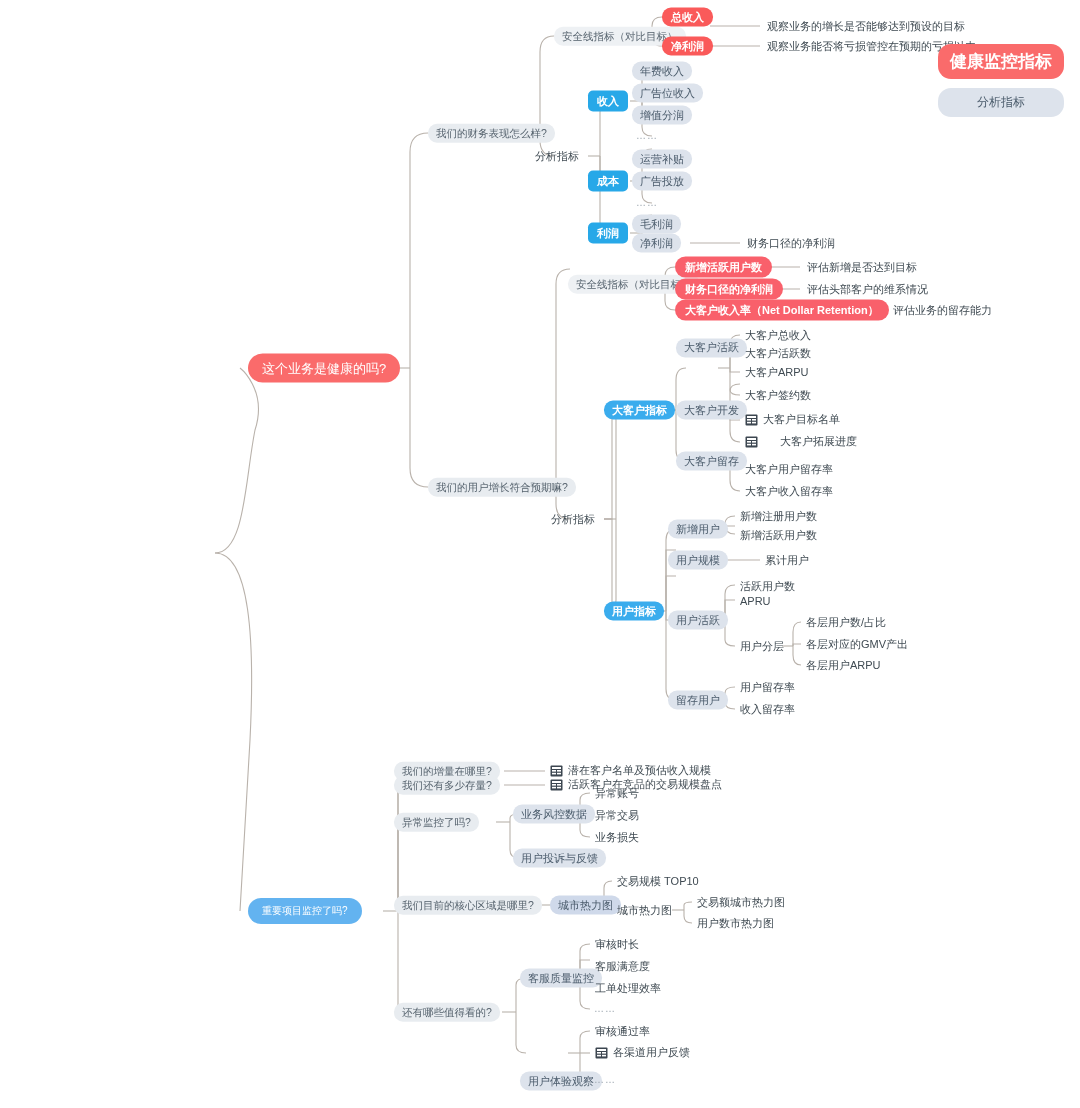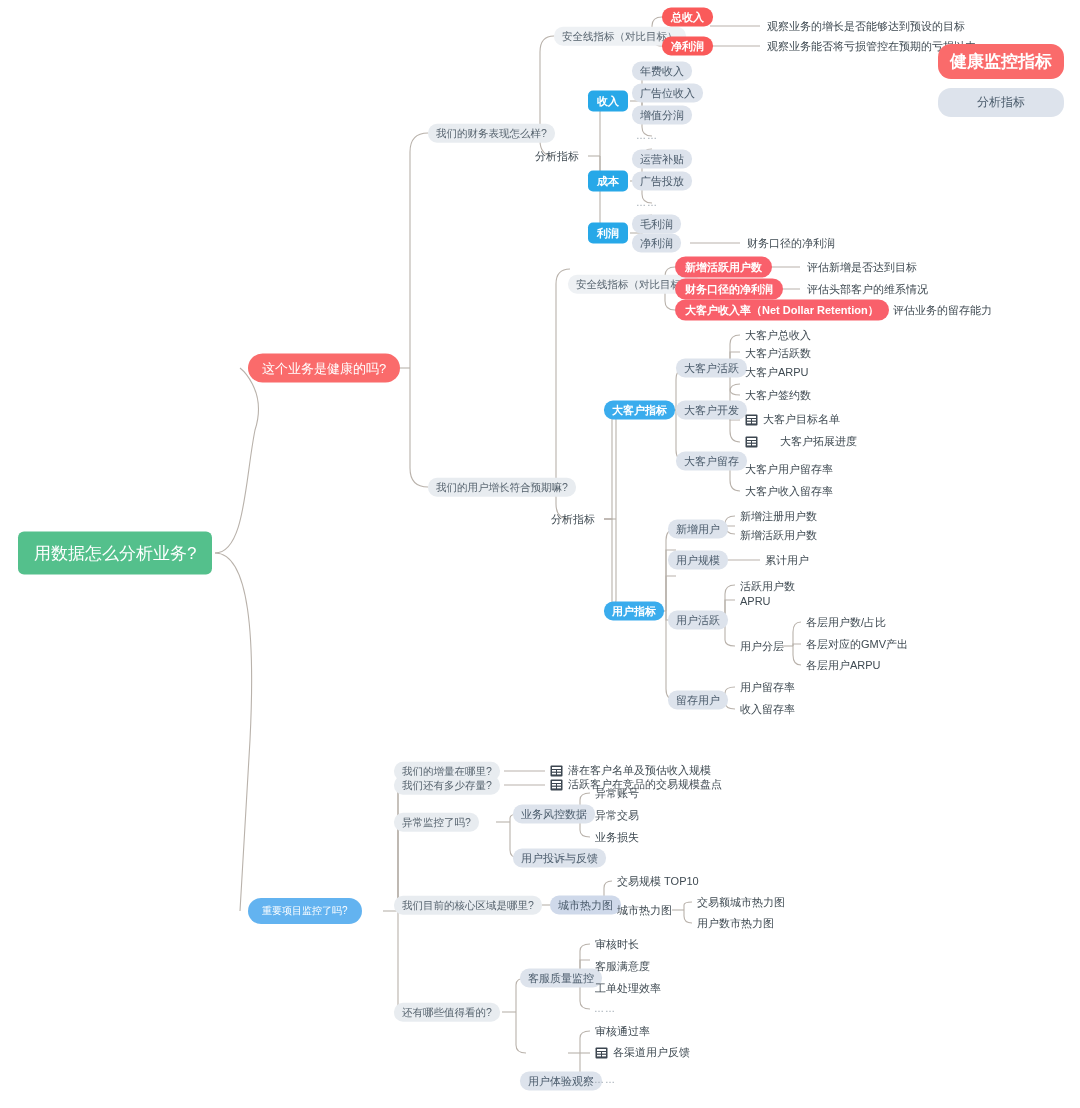--- a/index.html
+++ b/index.html
@@ -258,23 +258,20 @@
       <path d="M580,978 L580,980 L590,980"></path>
       <path d="M580,978 L580,1001 Q580,1009 590,1009"></path>
 
       <path d="M568,1053 L580,1053"></path>
       <path d="M580,1053 L580,1038 Q580,1031 590,1031"></path>
       <path d="M580,1053 L580,1053 L590,1053"></path>
       <path d="M580,1053 L580,1072 Q580,1080 590,1080"></path>
     </g>
   </svg>
 
-  <div class="node n-root" style="left:18px;top:553px;">
-    <span>用数据怎么分析业务?</span>
-  </div>
 
   <div class="node n-branch-red" style="left:248px;top:368px;">
     <span>这个业务是健康的吗?</span>
   </div>
   <div class="node n-branch-blue" style="left:248px;top:911px;">
     <span>重要项目监控了吗?</span>
   </div>
 
   <div class="node n-q" style="left:428px;top:133px;">
     <span>我们的财务表现怎么样?</span>
@@ -367,21 +364,21 @@
   <div class="node n-red-soft" style="left:675px;top:310px;">
     <span>大客户收入率（Net Dollar Retention）</span>
   </div>
   <div class="node n-plain" style="left:892px;top:310px;">
     <span>评估业务的留存能力</span>
   </div>
 
   <div class="node n-blue-pill" style="left:604px;top:410px;">
     <span>大客户指标</span>
   </div>
-  <div class="node n-pill" style="left:676px;top:368px;">
+  <div class="node n-pill" style="left:676px;top:348px;font-family:Liberation Mono, monospace;">
     <span>大客户活跃</span>
   </div>
   <div class="node n-plain" style="left:744px;top:335px;">
     <span>大客户总收入</span>
   </div>
   <div class="node n-plain" style="left:744px;top:353px;">
     <span>大客户活跃数</span>
   </div>
   <div class="node n-plain" style="left:744px;top:372px;">
     <span>大客户ARPU</span>

